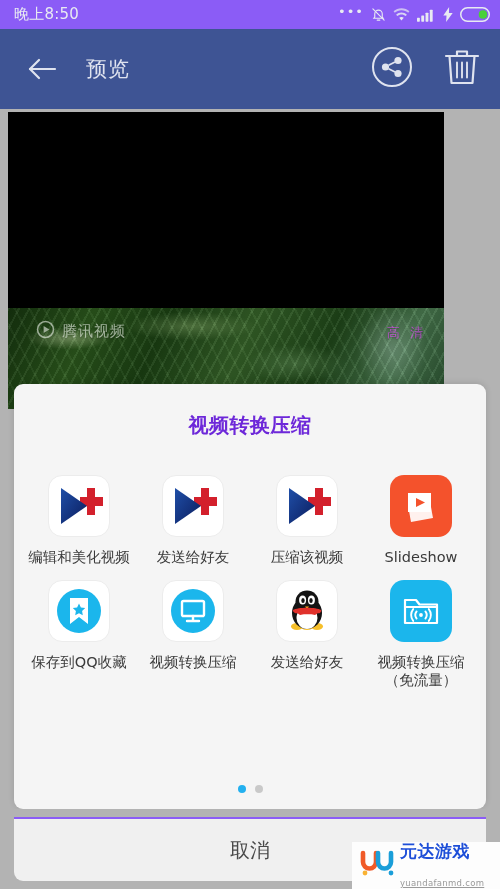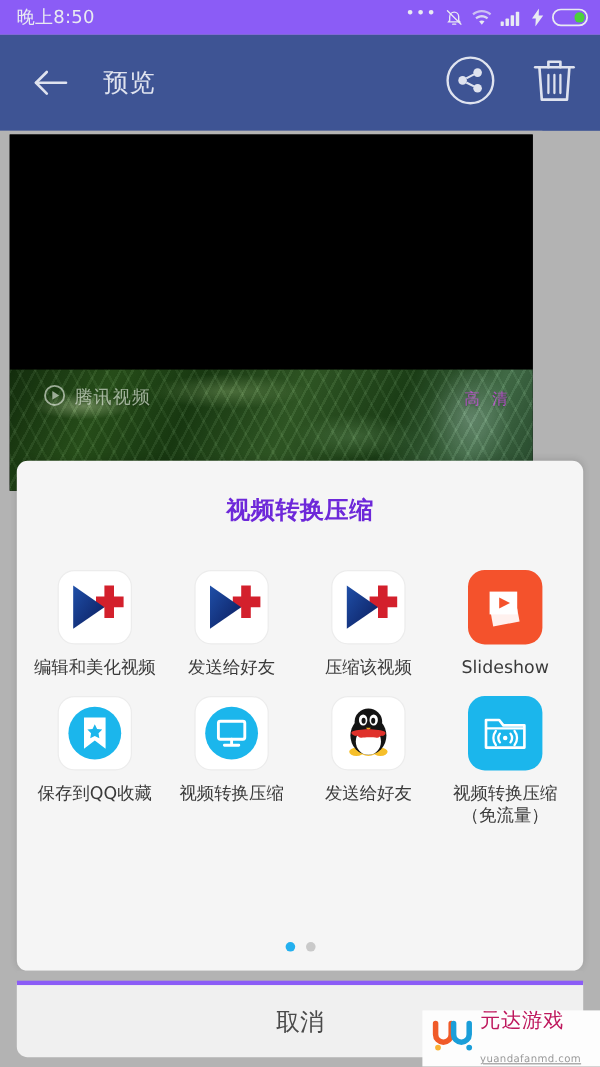--- a/index.html
+++ b/index.html
@@ -134,34 +134,34 @@
   .dot { width: 8px; height: 8px; border-radius: 50%; background: #c9c9c9; }
   .dot.active { background: #23b0ef; }
 
   .sheet-sep { height: 8px; background: #b3b3b3; }
   .cancel-btn {
     background: #f0f0f0;
     height: 64px; flex: 0 0 64px;
     border-radius: 0 0 9px 9px;
     display: flex; align-items: center; justify-content: center;
     font-size: 20px; color: #4a4a4a;
-    border-top: 4px solid #8b5cf6;
+    border-top: 2px solid #8b5cf6;
   }
 
   
   .page-watermark {
     position: absolute; right: 0; bottom: 0;
     width: 148px; height: 47px;
     background: #fdfdfd;
     display: flex; align-items: center; gap: 6px;
     padding-left: 8px;
     z-index: 20;
   }
   .pw-text { display: flex; flex-direction: column; line-height: 1; }
-  .pw-cn { font-size: 17px; font-weight: 400; color: #be185d; letter-spacing: .5px; }
+  .pw-cn { font-size: 17px; font-weight: 700; color: #1d4ed8; letter-spacing: .5px; }
   .pw-url { font-size: 8.5px; color: #9a9a9a; margin-top: 19px; letter-spacing: .3px; text-decoration: underline; }
 </style>
 </head>
 <body>
 
 <div id="screen">
 
   <div class="statusbar">
     <span class="status-time">晚上8:50</span>
     <span class="status-right">

